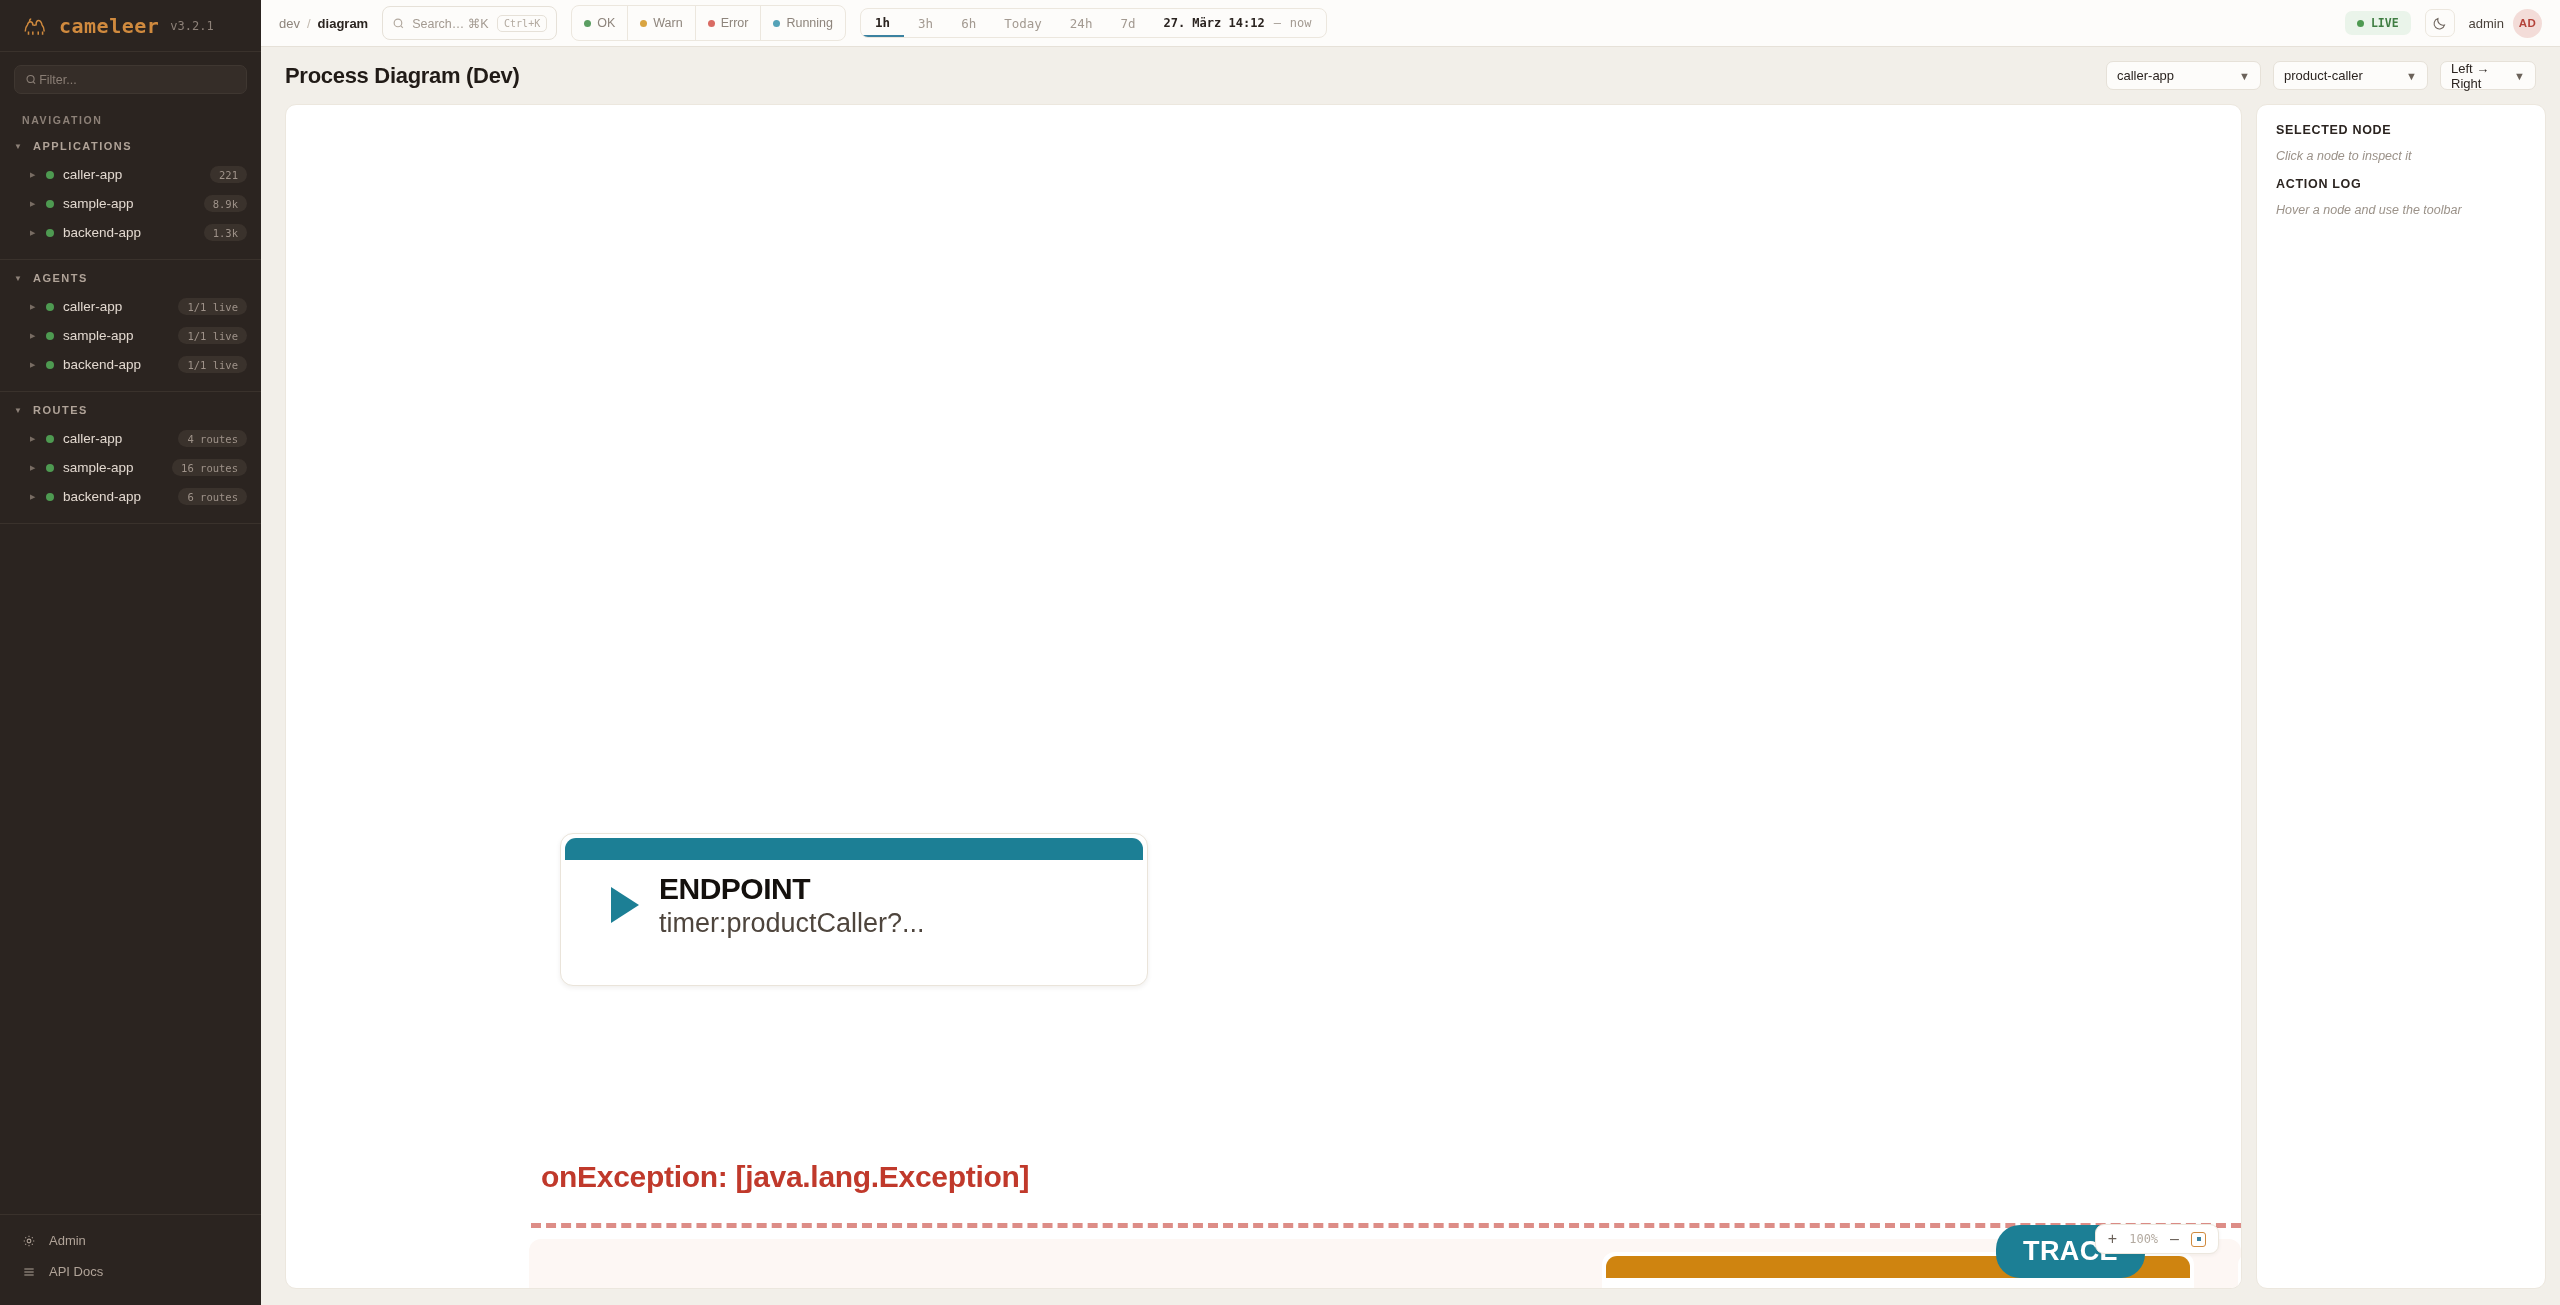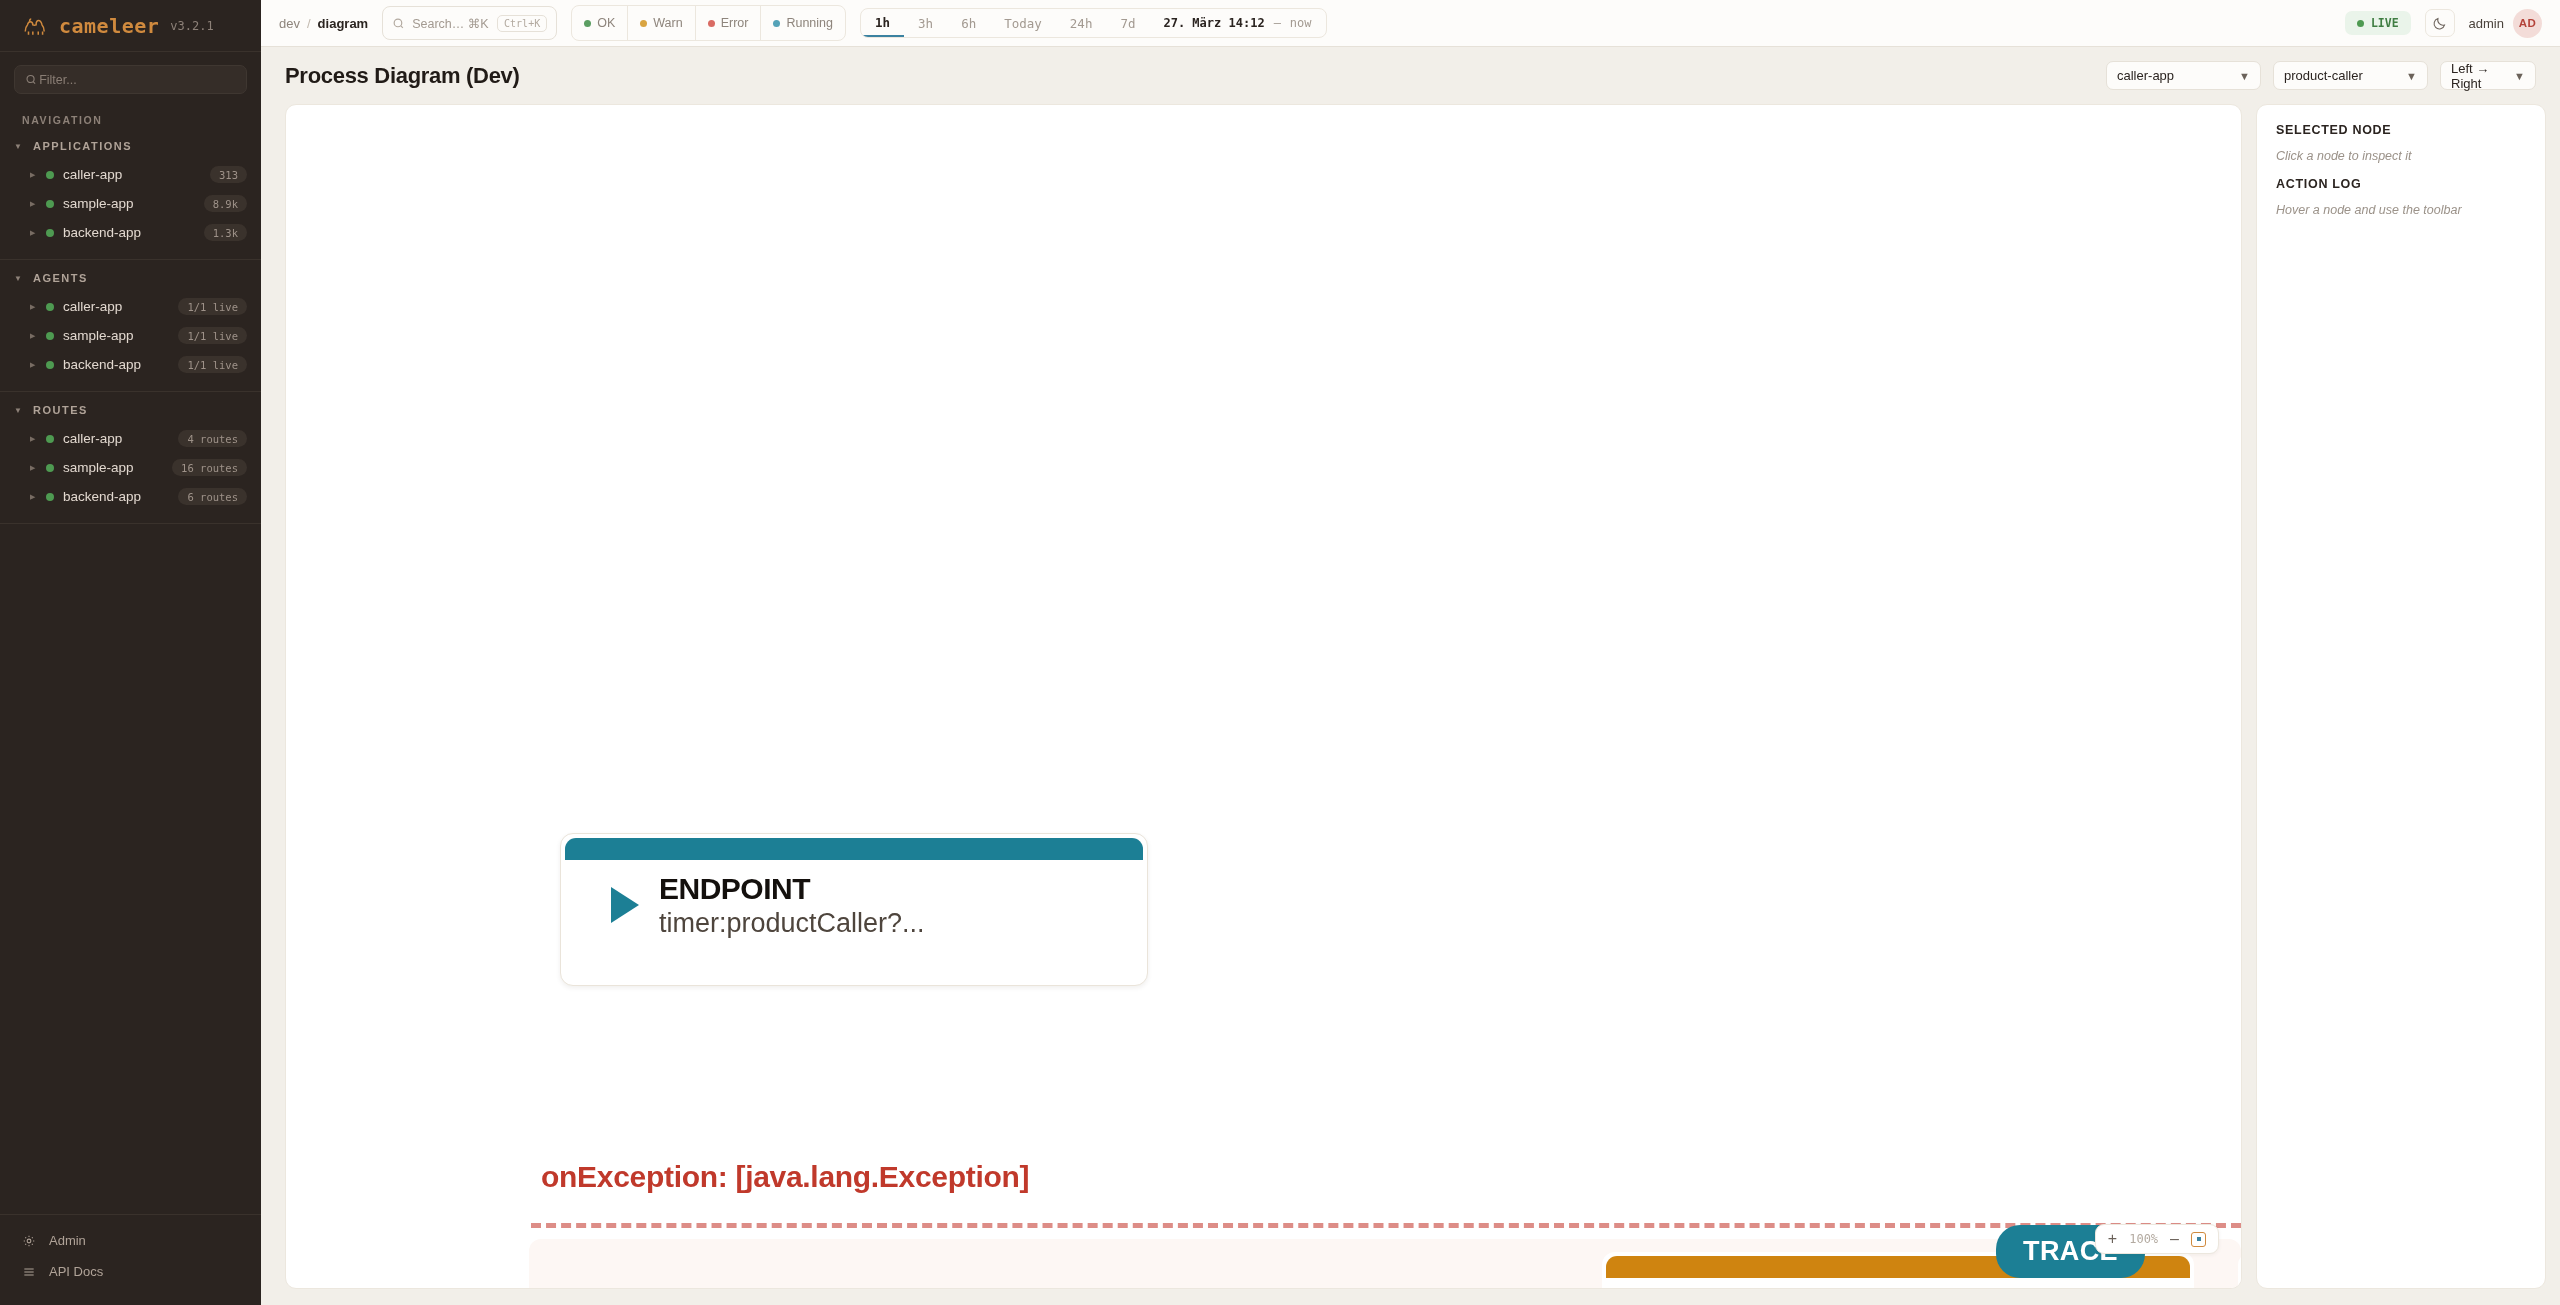--- a/index.html
+++ b/index.html
@@ -258,21 +258,21 @@
 
       <div class="group">
         <div class="group-head">
           <span class="caret">▼</span>
           <span class="group-label">APPLICATIONS</span>
         </div>
         <div class="nav-item">
           <span class="mini-caret">▶</span>
           <span class="dot"></span>
           <span class="nav-item-label">caller-app</span>
-          <span class="badge">313</span>
+          <span class="badge">221</span>
         </div>
         <div class="nav-item">
           <span class="mini-caret">▶</span>
           <span class="dot"></span>
           <span class="nav-item-label">sample-app</span>
           <span class="badge">8.9k</span>
         </div>
         <div class="nav-item">
           <span class="mini-caret">▶</span>
           <span class="dot"></span>

